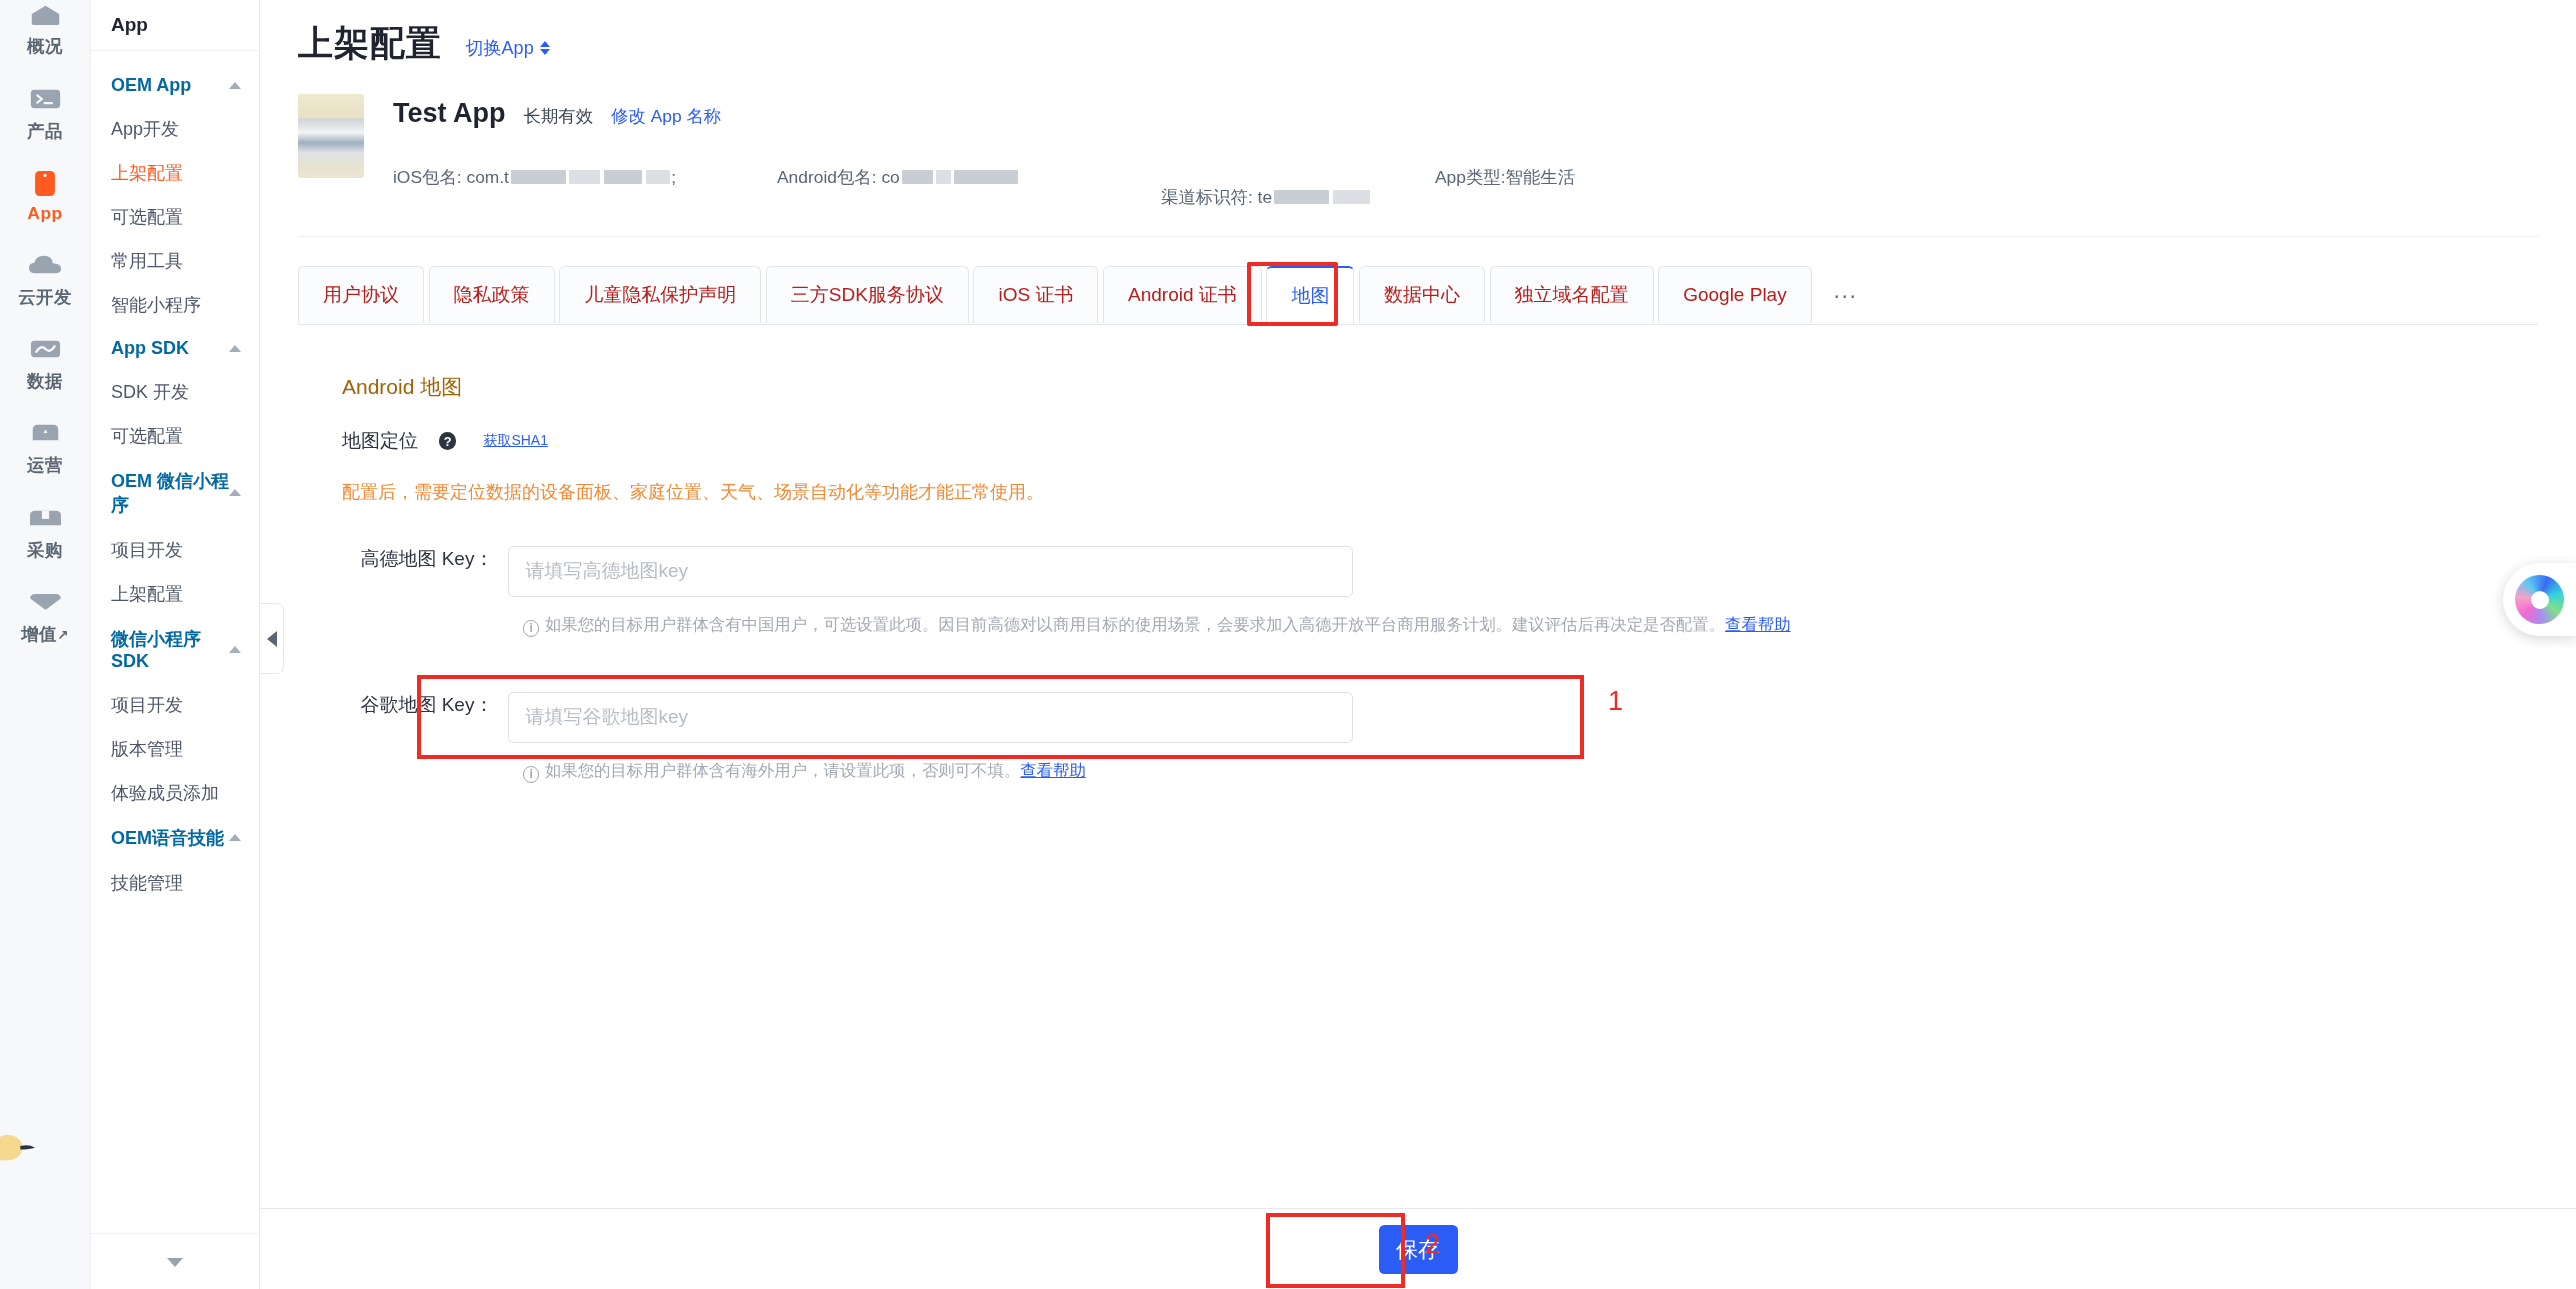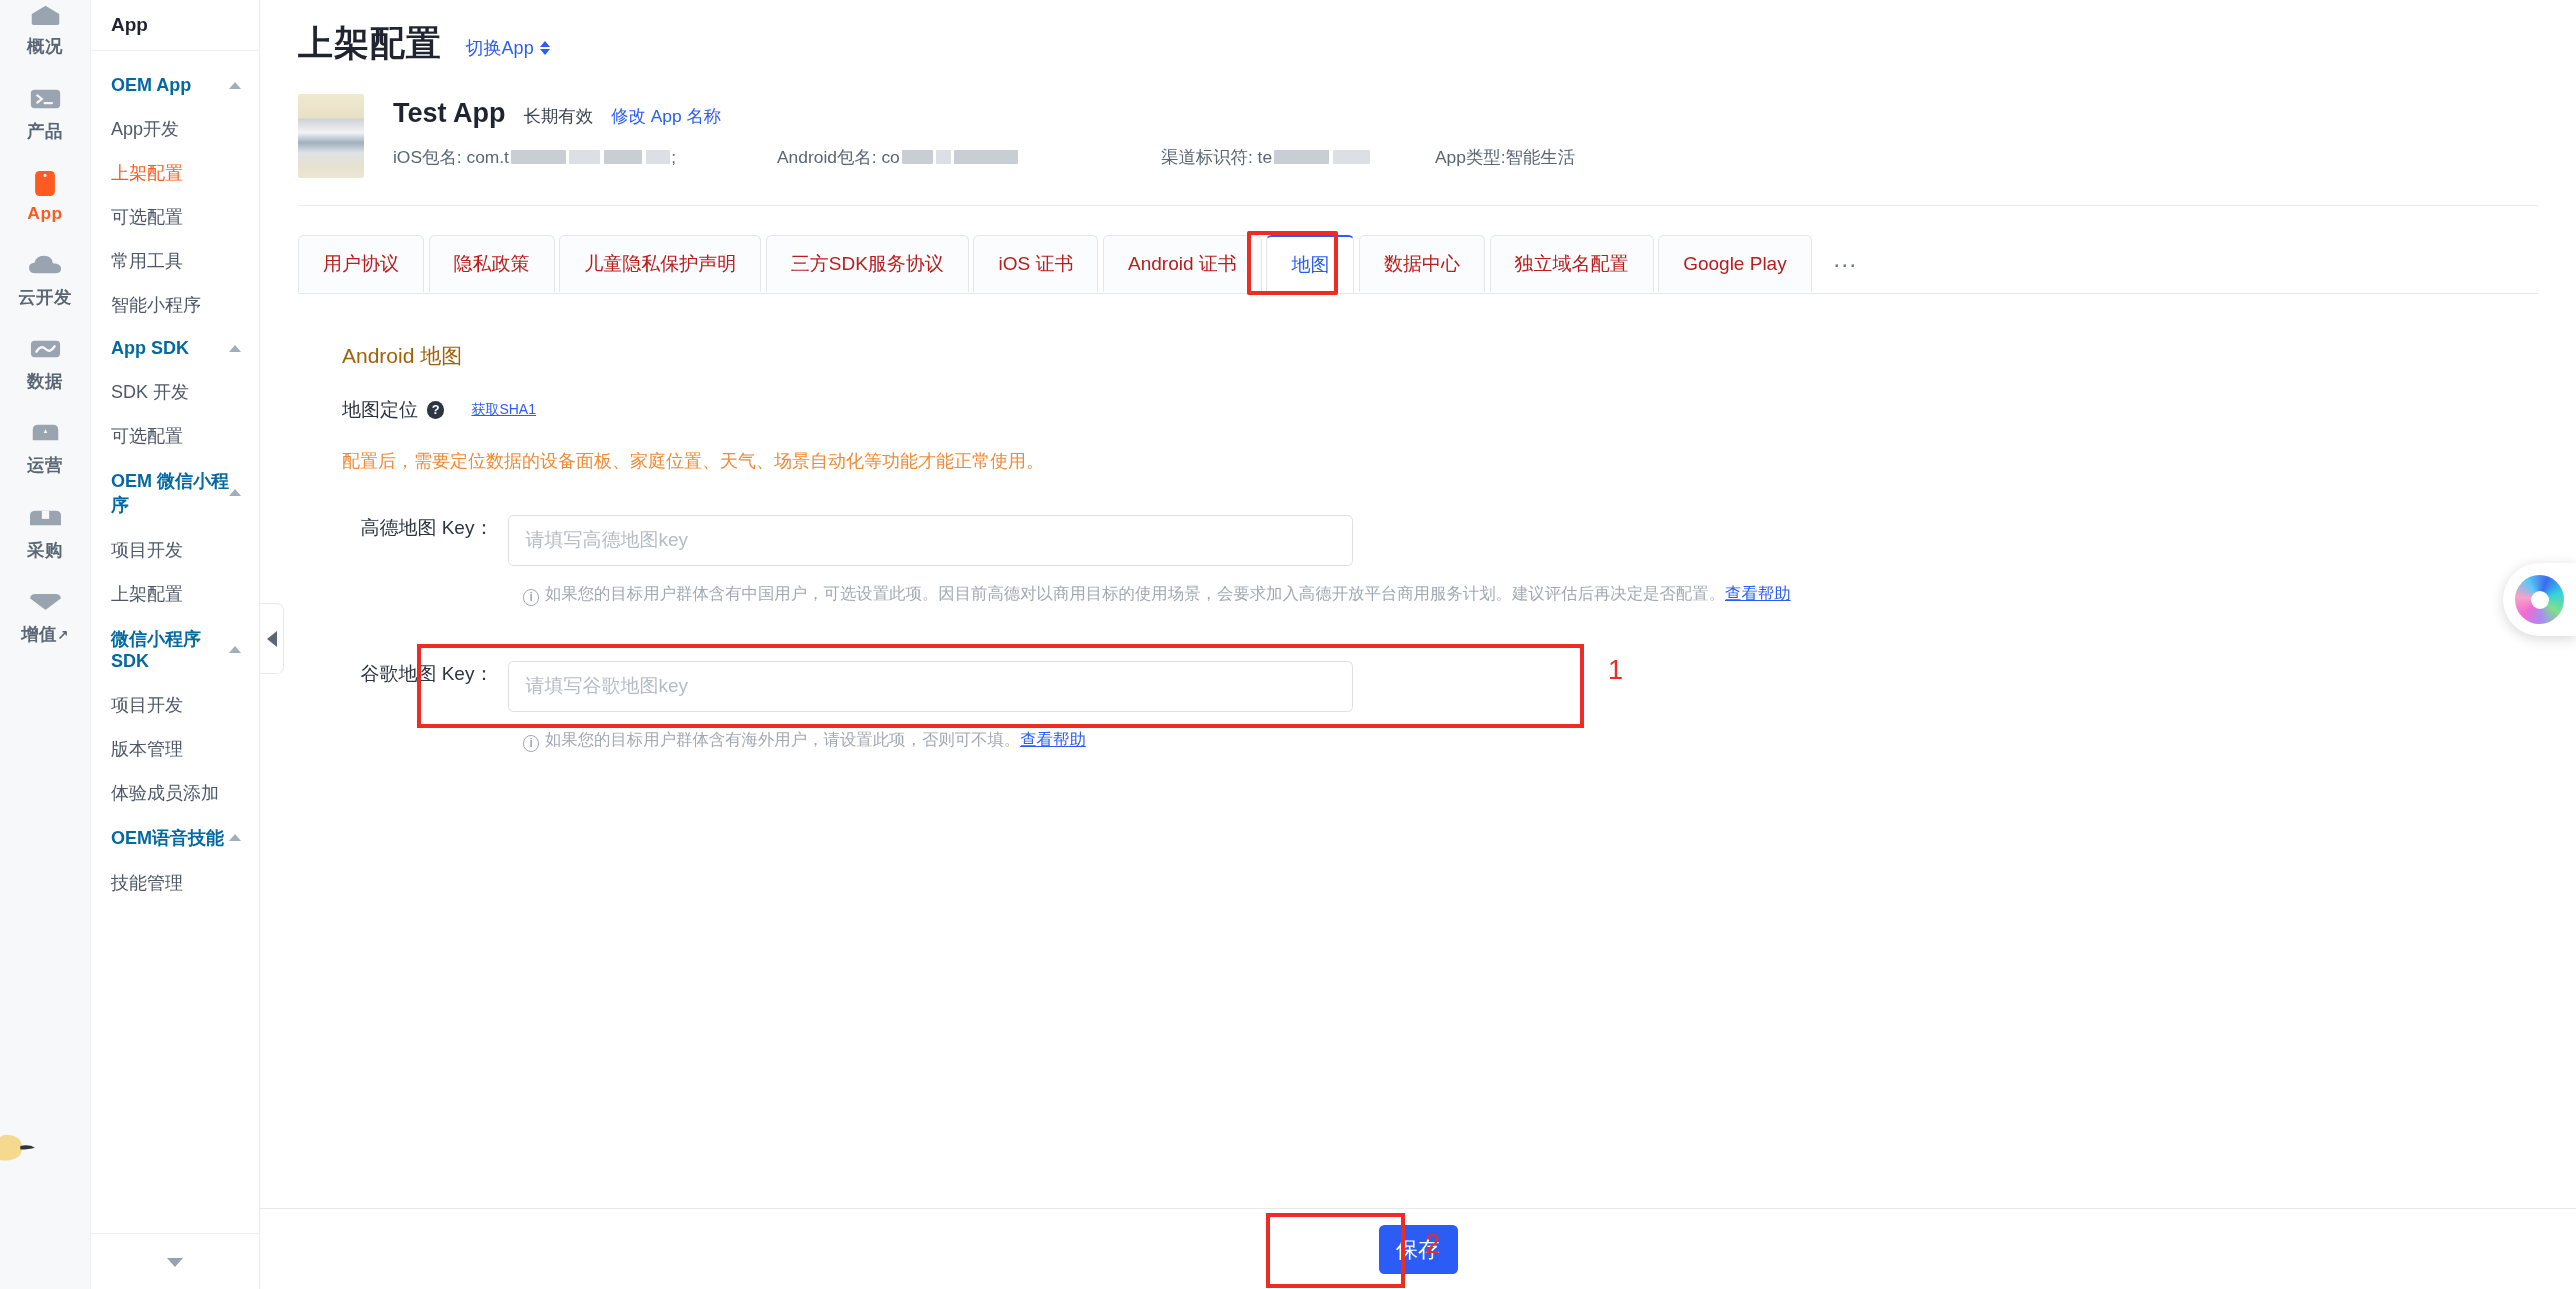--- a/index.html
+++ b/index.html
@@ -107,21 +107,21 @@
   }
   .app-meta { flex: 1 1 auto; padding-top: 3.7px; }
   .app-name-row { display: flex; align-items: baseline; gap: 18px; }
   .app-name { font-size: 27px; font-weight: bold; color: #1f2430; }
   .app-valid { font-size: 17.4px; color: #3d4655; }
   .app-rename { font-size: 17.4px; color: #2b5cf6; cursor: pointer; }
   .app-ids { display: flex; align-items: center; margin-top: 16.4px; font-size: 17.4px; color: #5b6674; }
   .id-cell { display: flex; align-items: center; }
   .id-cell.c1 { width: 384px; }
   .id-cell.c2 { width: 384px; }
-  .id-cell.c3 { width: 274px; }
+  .id-cell.c3 { width: 274px; margin-top: 40px; }
   .mask { display: inline-block; height: 13.7px; background: #c9cdd4; border-radius: 0.9px; margin: 0 1.8px; vertical-align: middle; }
   .mask.light { background: #dcdfe4; }
 
   
   .tabs-wrap {
     margin: 29px 38px 0 38px;
     display: flex; align-items: stretch;
     border-bottom: 0.9px solid #e3e6ea;
     position: relative;
   }
@@ -143,21 +143,21 @@
   .tab.more { border: none; background: transparent; font-size: 24px; color: #6b7585; padding: 0 16.4px; }
   .tab-ann {
     position: absolute; border: 4.6px solid #ee2b24; border-radius: 1.8px;
     pointer-events: none;
   }
 
   
   .form-area { flex: 1 1 auto; padding: 48px 38px 0 38px; position: relative; }
   .section-title { font-size: 21px; color: #a16207; margin-left: 44px; }
   .row-locate { display: flex; align-items: center; gap: 27px; margin: 27px 0 0 44px; }
-  .locate-label { font-size: 19px; color: #2d3542; display: flex; align-items: center; gap: 9px; }
+  .locate-label { font-size: 19px; color: #2d3542; display: flex; align-items: center; gap: 21px; }
   .qmark {
     width: 17.4px; height: 17.4px; border-radius: 50%;
     background: #2d3542; color: #fff; font-size: 12.8px;
     display: inline-flex; align-items: center; justify-content: center;
     font-weight: bold;
   }
   .sha-link { font-size: 14px; color: #2b5cf6; text-decoration: underline; cursor: pointer; }
   .warn-text { margin: 25.6px 0 0 44px; font-size: 18px; color: #f08a35; }
 
   .field-row { display: flex; align-items: flex-start; margin-top: 42px; }

